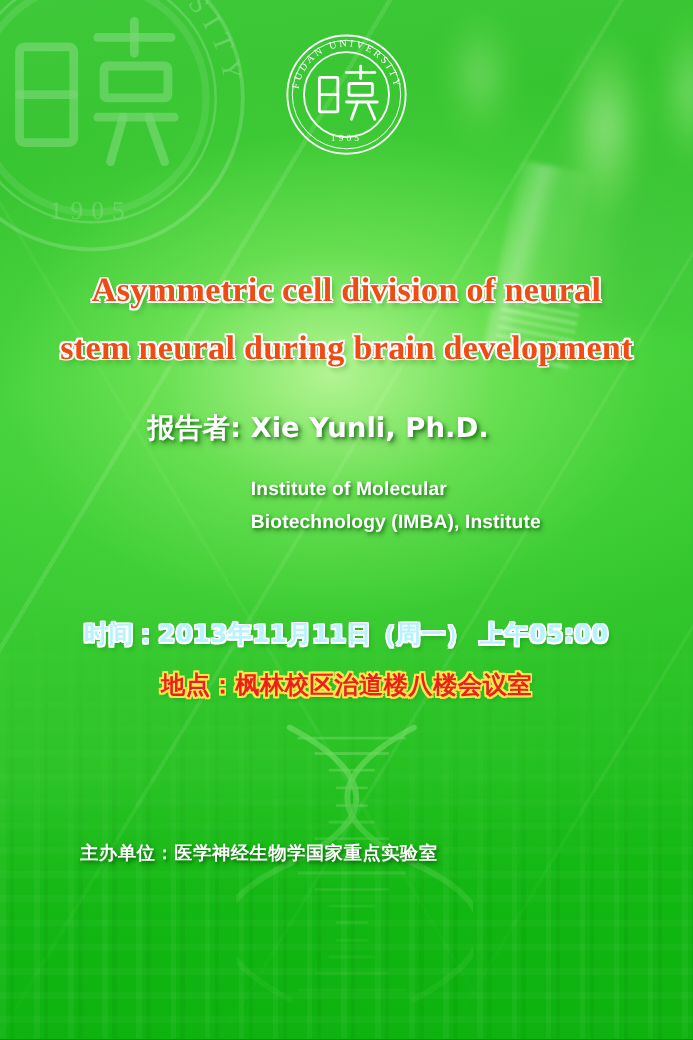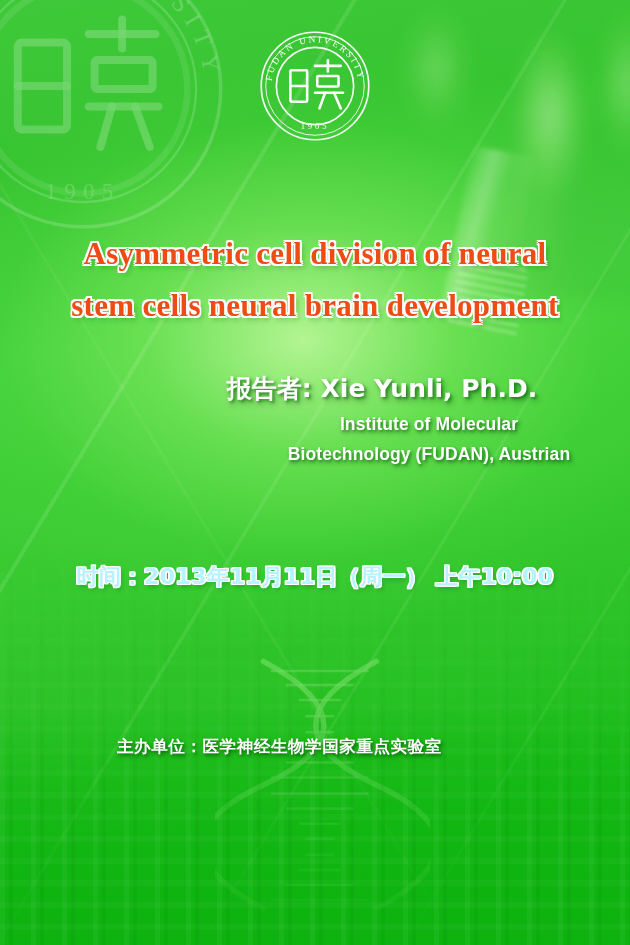--- a/index.html
+++ b/index.html
@@ -157,21 +157,21 @@
     font-family: "DejaVu Sans", "Liberation Sans", sans-serif;
     text-shadow:
        0 0 1px rgba(255,255,255,0.9),
        2px 2px 3px rgba(0,90,0,0.55),
        3px 4px 6px rgba(0,70,0,0.40);
   }
 
   .title-en {
     position: absolute;
     left: 0; right: 0;
-    top: 228px;
+    top: 238px;
     font-family: "Liberation Serif", "DejaVu Serif", serif;
     font-size: 31px;
     font-weight: bold;
     color: #ef4b15;
     line-height: 52px;
     letter-spacing: 0.3px;
     text-shadow:
       -1.6px -1.6px 0 #ffffff,
        1.6px -1.6px 0 #ffffff,
       -1.6px  1.6px 0 #ffffff,
@@ -180,32 +180,32 @@
        1.6px  0    0 #ffffff,
        0   -1.6px  0 #ffffff,
        0    1.6px  0 #ffffff,
        3px 4px 5px rgba(0,80,0,0.30);
   }
 
   .speaker-block {
     position: absolute;
     left: 0; right: 0;
     top: 372px;
-    text-align: center;
+    text-align: left;
   }
   .speaker-line {
     padding-left: 134px;
     font-size: 25px;
     font-weight: bold;
     color: #ffffff;
     font-family: "DejaVu Sans", "Liberation Sans", sans-serif;
     text-shadow: 2px 2px 3px rgba(0,85,0,0.55), 3px 4px 6px rgba(0,65,0,0.35);
   }
   .affil {
-    margin-top: 4px;
+    margin-top: 24px;
     padding-left: 228px;
   }
   .affil-line {
     font-size: 17.5px;
     font-weight: bold;
     color: #ffffff;
     line-height: 30px;
     letter-spacing: 0.1px;
     text-shadow: 1.5px 1.5px 3px rgba(0,85,0,0.50), 2px 3px 5px rgba(0,65,0,0.32);
   }
@@ -260,21 +260,21 @@
   }
   .footer-line {
     font-size: 16.5px;
     font-weight: bold;
     color: #ffffff;
     line-height: 27px;
     letter-spacing: 0.6px;
     font-family: "DejaVu Sans", "Liberation Sans", sans-serif;
     text-shadow: 1.5px 1.5px 3px rgba(0,85,0,0.55), 2px 3px 5px rgba(0,60,0,0.35);
   }
-  .footer-line.l1 { padding-left: 117px; }
+  .footer-line.l1 { padding-left: 73px; margin-top: 29px; }
   .footer-line.l2 { padding-left: 226px; }
 </style>
 </head>
 <body>
 
 <div class="poster">
 
   <div class="bg-base"></div>
   <div class="bg-lab"></div>
   <div class="bg-lab-tube"></div>
@@ -357,32 +357,33 @@
         <line x1="100" y1="112" x2="150" y2="112"></line>
         <line x1="118" y1="112" x2="108" y2="140"></line>
         <line x1="134" y1="112" x2="146" y2="140"></line>
       </g>
       <text x="100" y="176" text-anchor="middle" font-family="'Liberation Serif', serif" font-size="15.5" letter-spacing="5" fill="#ffffff">1905</text>
     </svg>
 
 
     <div class="title-en">
       <div>Asymmetric cell division of neural</div>
-      <div>stem cells neural brain development</div>
+      <div>stem neural during brain development</div>
     </div>
 
     <div class="speaker-block">
       <div class="speaker-line">报告者: Xie Yunli, Ph.D.</div>
       <div class="affil">
         <div class="affil-line">Institute of Molecular</div>
-        <div class="affil-line">Biotechnology (FUDAN), Austrian</div>
+        <div class="affil-line">Biotechnology (IMBA), Institute</div>
       </div>
     </div>
 
-    <div class="time-line">时间：2013年11月11日（周一） 上午10:00</div>
-
+    <div class="time-line">时间：2013年11月11日（周一） 上午05:00</div>
+
+    <div class="place-line">地点：枫林校区治道楼八楼会议室</div>
 
     <div class="footer">
       <div class="footer-line l1">主办单位：医学神经生物学国家重点实验室</div>
     </div>
 
   </div>
 </div>
 
 </body></html>

